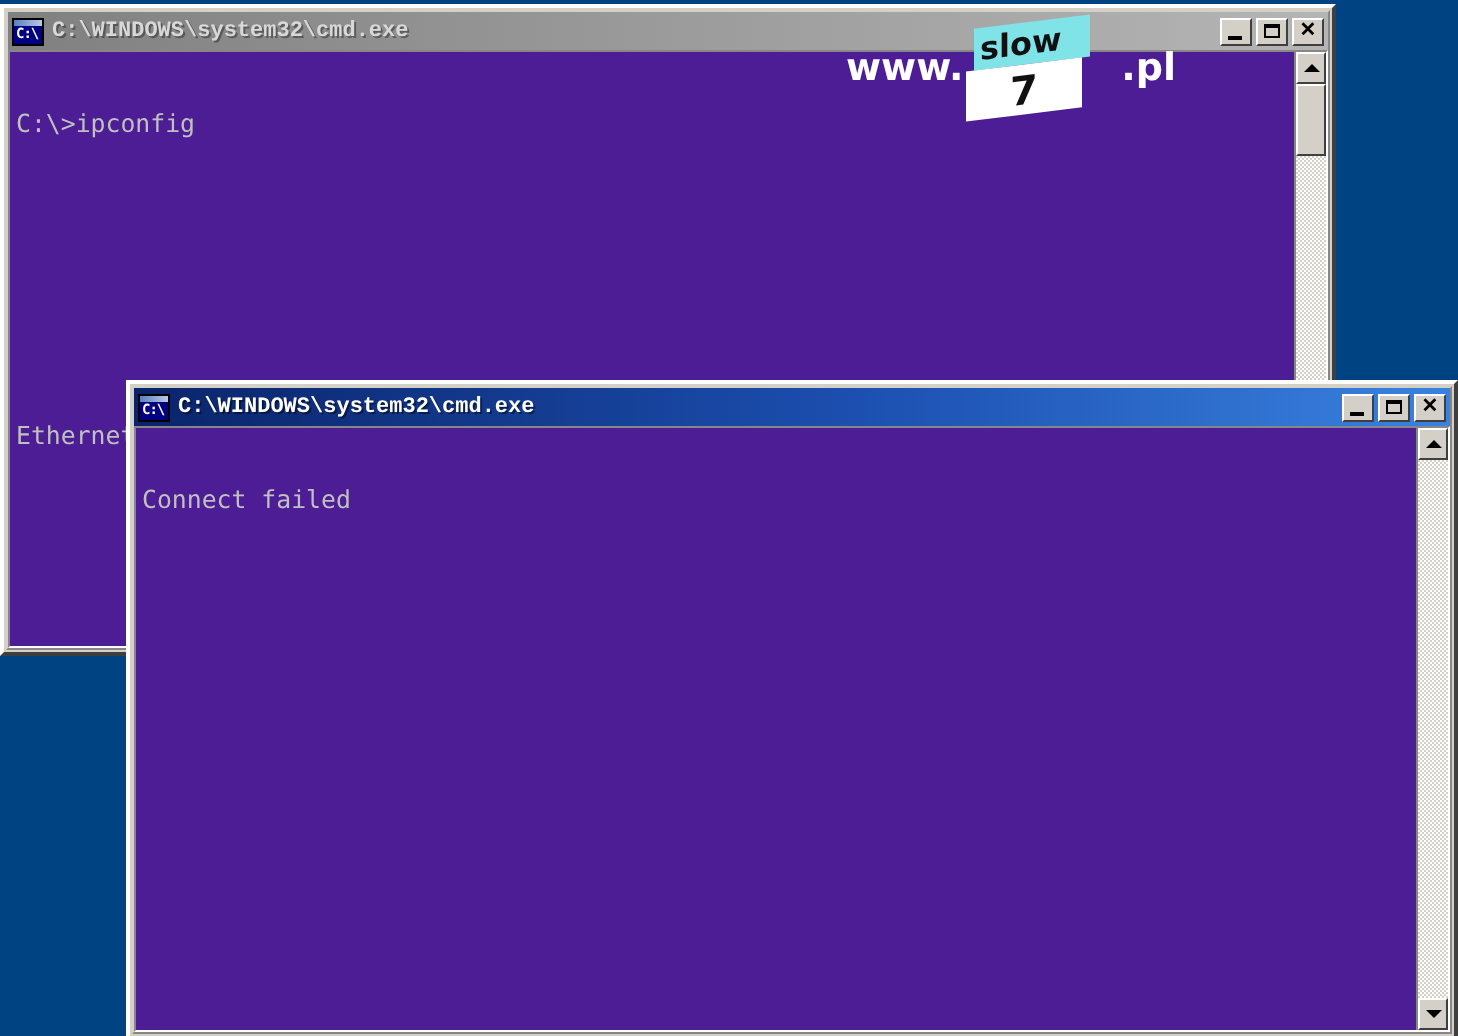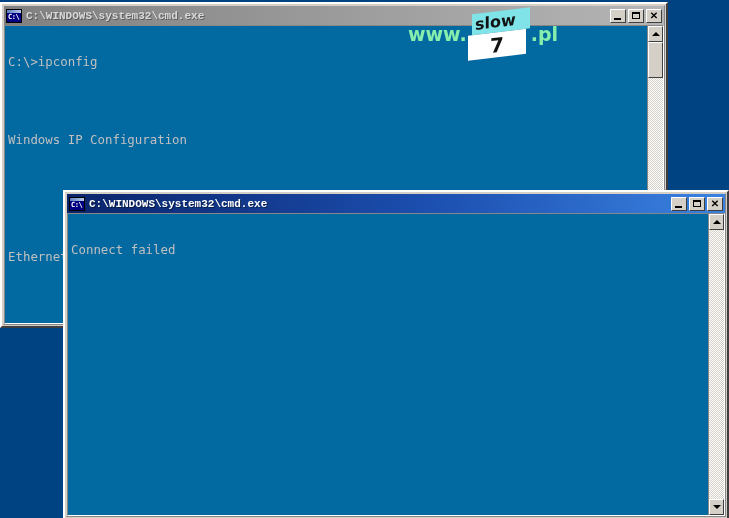--- a/index.html
+++ b/index.html
@@ -154,21 +154,21 @@
     box-sizing: border-box;
     border-top: 1px solid #878787;
     border-left: 1px solid #878787;
     border-right: 1px solid #ffffff;
     border-bottom: 1px solid #ffffff;
     background: #000;
     overflow: hidden;
   }
   .console {
     flex: 1 1 auto;
-    background: #0369a1;
+    background: #4c1d95;
     color: #c0c0c0;
     font-family: "DejaVu Sans Mono", monospace;
     font-size: 12.4px;
     line-height: 13px;
     white-space: pre;
     overflow: hidden;
     padding: 3px 0 0 3px;
     letter-spacing: 0px;
     position: relative;
   }
@@ -253,22 +253,23 @@
     height: 48px;
     display: flex;
     align-items: center;
     z-index: 50;
     pointer-events: none;
   }
   #watermark .wm-text {
     font-family: "DejaVu Sans", sans-serif;
     font-size: 19px;
     font-weight: bold;
-    color: #86efac;
+    color: #ffffff;
     line-height: 1;
+    margin-left: 15px;
   }
   .logo {
     position: relative;
     width: 62px;
     height: 46px;
     margin: 0 1px;
     transform: skewY(-7deg);
   }
   .logo .top {
     position: absolute;
@@ -328,21 +329,20 @@
         <div class="tbtn">
             <span class="gl-close">✕</span>
           </div>
       </div>
     </div>
 
     <div class="client">
       <div class="console">
         <div class="ln">C:\&gt;ipconfig</div>
         <div class="ln"></div>
-        <div class="ln">Windows IP Configuration</div>
         <div class="ln"></div>
         <div class="ln"></div>
         <div class="ln">Ethernet adapter Local Area Connection 4:</div>
         <div class="ln"></div>
         
         
         
         
         
         

